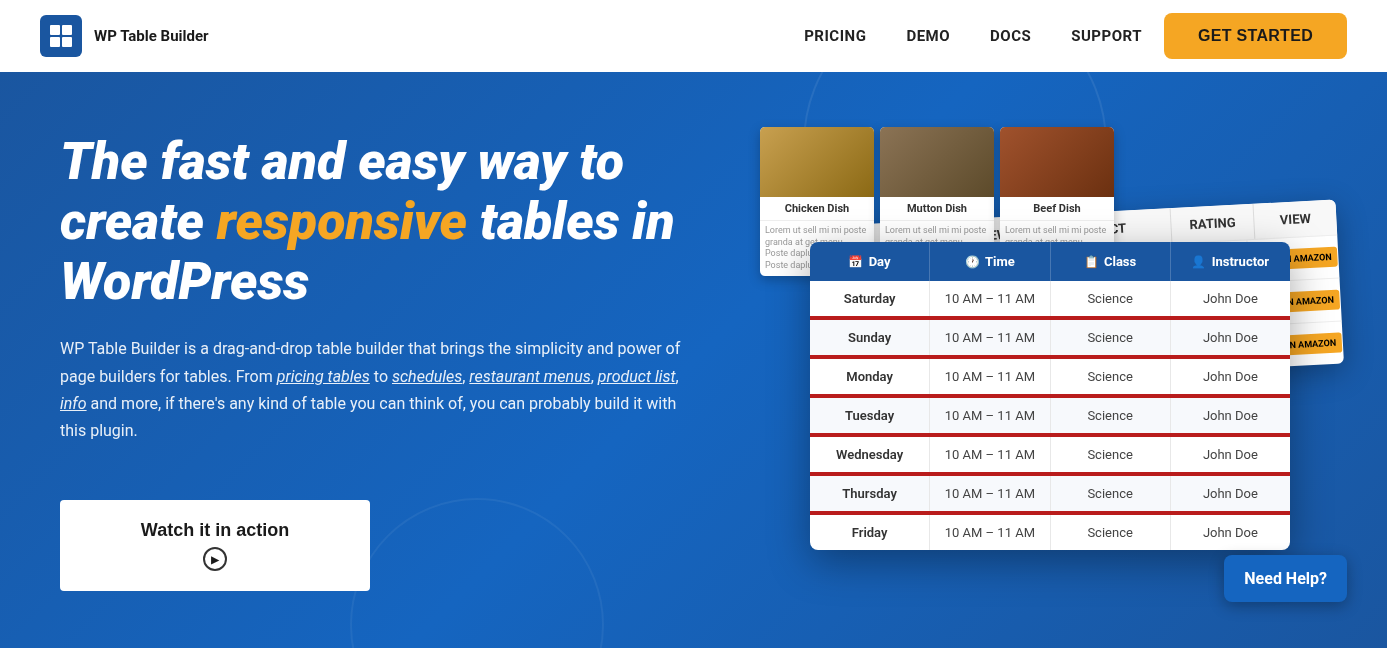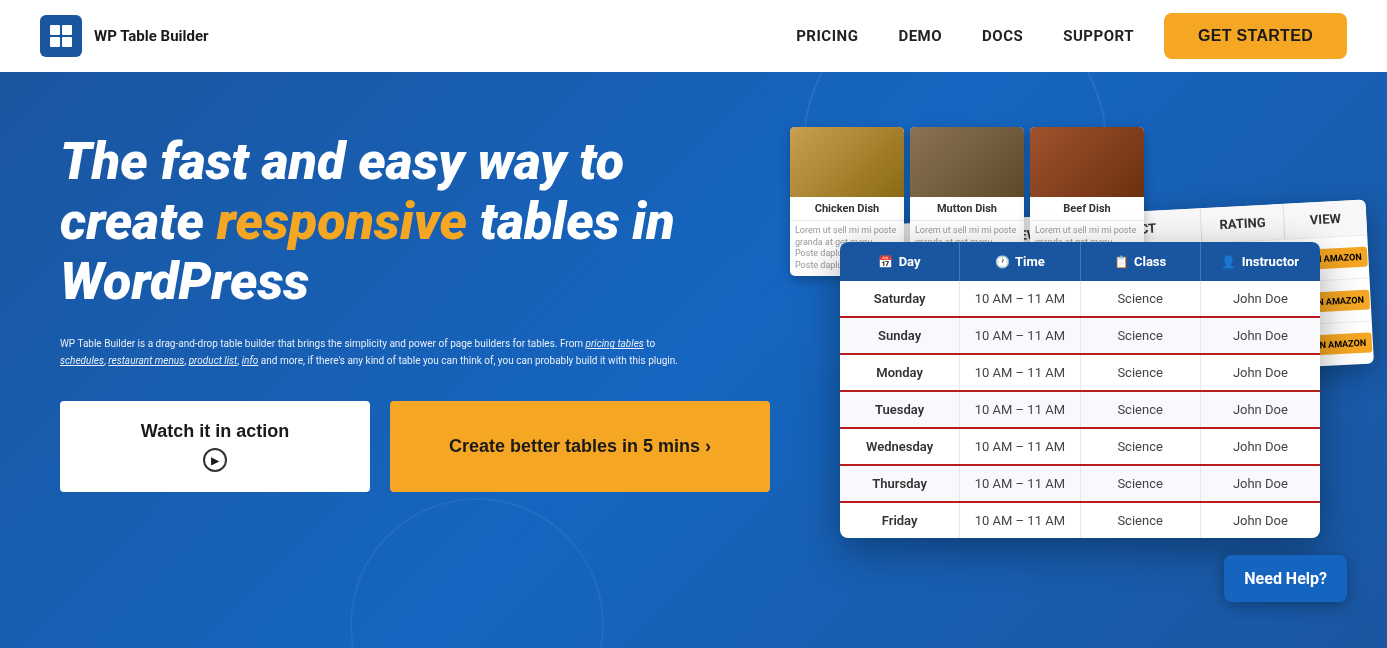--- a/index.html
+++ b/index.html
@@ -41,21 +41,21 @@
     }
     .logo-text {
       font-size: 15px;
       font-weight: 700;
       color: #1a1a1a;
     }
     .nav-links {
       display: flex;
       align-items: center;
       gap: 40px;
-      margin-right: 30px;
+      margin-right: 22px;
     }
     .nav-link {
       font-size: 15px;
       font-weight: 700;
       color: #222;
       text-decoration: none;
       letter-spacing: 0.5px;
       cursor: pointer;
     }
     .get-started-btn {
@@ -114,25 +114,25 @@
       color: #ffffff;
       line-height: 1.15;
       margin-bottom: 24px;
       font-style: italic;
     }
     .hero-title .highlight {
       color: #f5a623;
     }
 
     .hero-description {
-      font-size: 10px;
+      font-size: 16px;
       color: rgba(255,255,255,0.9);
       line-height: 1.7;
       max-width: 640px;
-      margin-bottom: 32px;
+      margin-bottom: 56px;
     }
     .hero-description .link-text {
       color: rgba(255,255,255,0.9);
       text-decoration: underline;
       font-style: italic;
     }
 
     .cta-buttons {
       display: flex;
       gap: 20px;
@@ -370,21 +370,21 @@
     }
     .sch-col-head:last-child { border-right: none; }
     .sch-icon { font-size: 12px; }
 
     .schedule-body {
       display: flex;
       flex-direction: column;
     }
     .sch-row {
       display: flex;
-      border-bottom: 2px solid #b91c1c;
+      border-bottom: 4px solid #b91c1c;
       align-items: stretch;
     }
     .sch-row:last-child { border-bottom: none; }
     .sch-row:nth-child(even) { background: #f7f9fc; }
 
     .sch-cell {
       flex: 1;
       padding: 10px 8px;
       text-align: center;
       font-size: 13px;
@@ -448,21 +448,20 @@
 
     <p class="hero-description">
       <span>WP Table Builder is a drag-and-drop table builder that brings the simplicity and power of page builders for tables. From </span><span class="link-text">pricing tables</span><span> to </span><span class="link-text">schedules</span><span>, </span><span class="link-text">restaurant menus</span><span>, </span><span class="link-text">product list</span><span>, </span><span class="link-text">info</span><span> and more, if there's any kind of table you can think of, you can probably build it with this plugin.</span>
     </p>
 
     <div class="cta-buttons">
       <button class="btn-watch">
         <span>Watch it in action</span>
         <span class="play-icon">▶</span>
       </button>
-      <button class="btn-create">Create better tables in 5 mins ›</button>
     </div>
   </div>
 
   <div class="right-section">
 
     <div class="food-cards">
       <div class="food-card">
         <div class="food-img food-img-chicken"></div>
         <div class="food-card-title">Chicken Dish</div>
         <div class="food-card-text">Lorem ut sell mi mi poste granda at get menu. Poste daplum get menu. Poste daplum</div>

